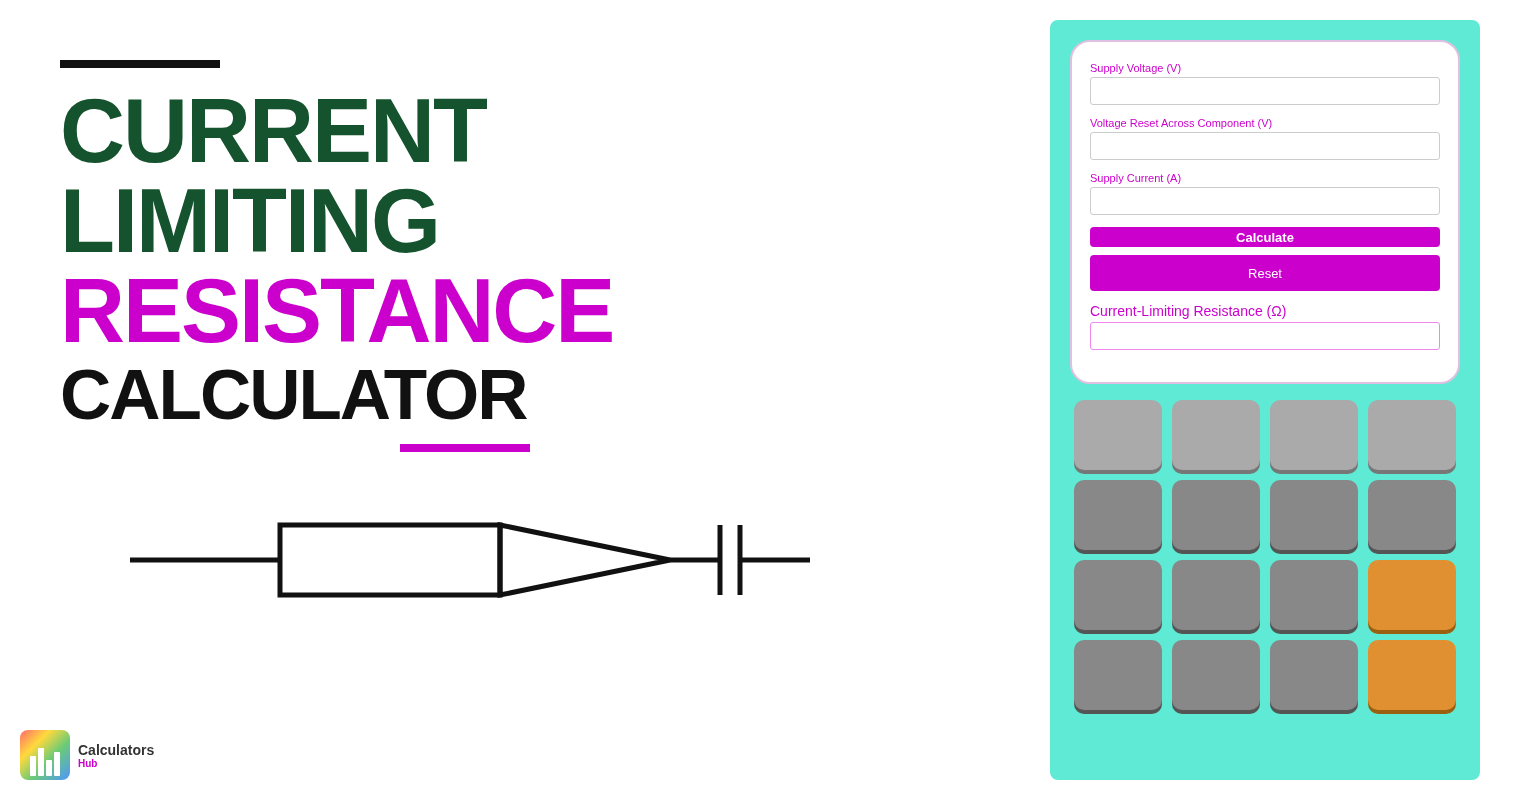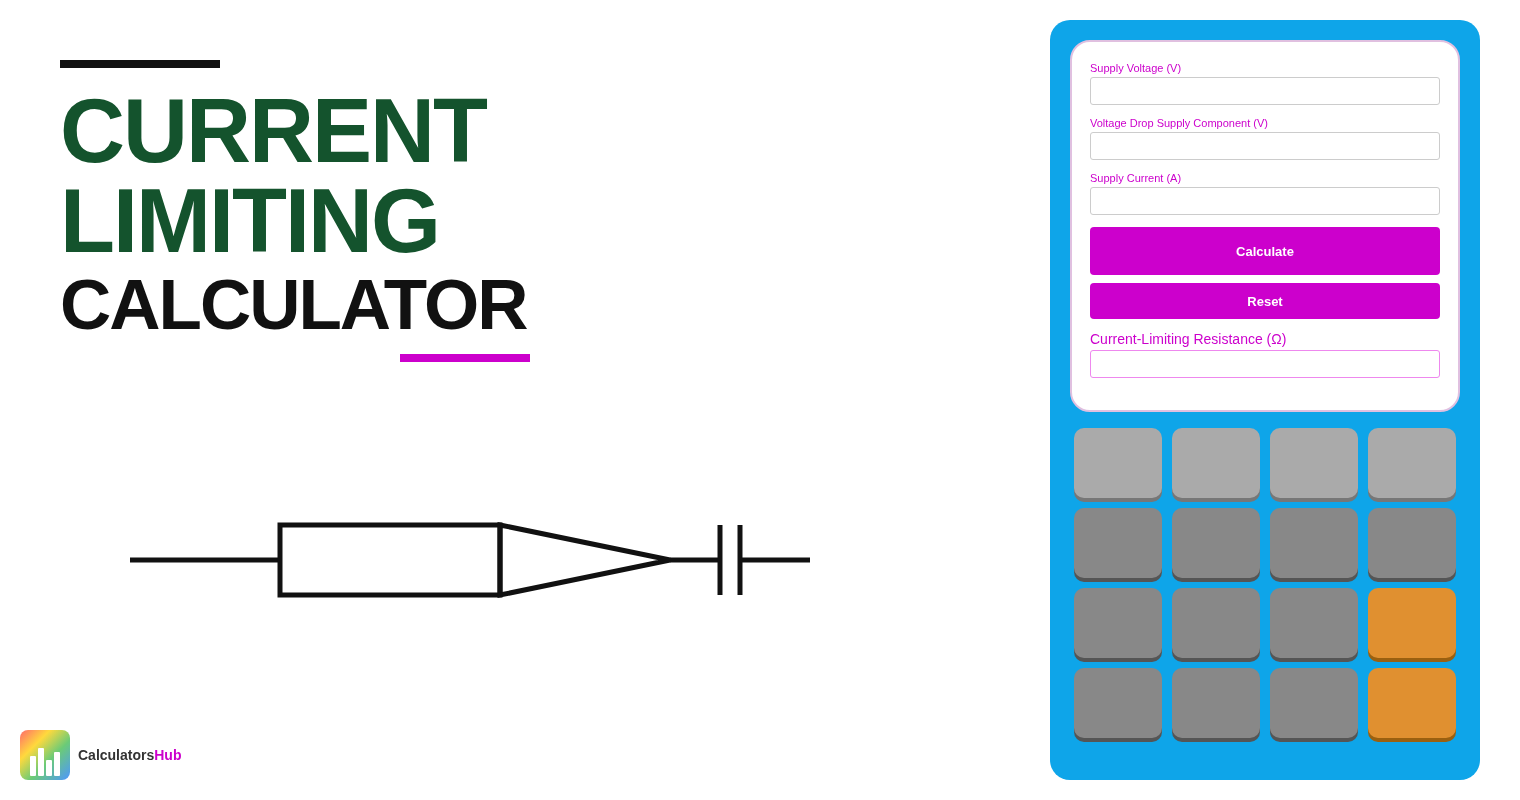--- a/index.html
+++ b/index.html
@@ -99,44 +99,44 @@
       gap: 2px;
     }
 
     .logo-bar {
       background: white;
       border-radius: 1px;
     }
 
     .logo-text {
       display: flex;
-      flex-direction: row;
+      flex-direction: column;
     }
 
     .logo-text-calculators {
       font-size: 14px;
       font-weight: 700;
       color: #333;
     }
 
     .logo-text-hub {
-      font-size: 14px;
+      font-size: 10px;
       font-weight: 700;
       color: #cc00cc;
     }
 
     
     .calculator-device {
       position: absolute;
       right: 40px;
       top: 20px;
       width: 430px;
       height: 760px;
-      background: #0ea5e9;
-      border-radius: 20px;
+      background: #5eead4;
+      border-radius: 8px;
       padding: 20px;
       display: flex;
       flex-direction: column;
       gap: 16px;
     }
 
     
     .calc-screen {
       background: #ffffff;
       border-radius: 20px;
@@ -160,40 +160,40 @@
       height: 28px;
       border: 1px solid #cccccc;
       border-radius: 3px;
       padding: 0 6px;
       font-size: 12px;
       outline: none;
     }
 
     .btn-calculate {
       width: 100%;
-      height: 48px;
+      height: 20px;
       background: #cc00cc;
       color: white;
       border: none;
       border-radius: 4px;
       font-size: 13px;
       font-weight: 600;
       cursor: pointer;
       margin-bottom: 8px;
     }
 
     .btn-reset {
       width: 100%;
       height: 36px;
       background: #cc00cc;
       color: white;
       border: none;
       border-radius: 4px;
       font-size: 13px;
-      font-weight: 700;
+      font-weight: 400;
       cursor: pointer;
       margin-bottom: 12px;
     }
 
     .result-label {
       font-size: 14px;
       color: #cc00cc;
       margin-bottom: 3px;
       display: block;
     }
@@ -233,20 +233,21 @@
       background: #aaaaaa;
       box-shadow: 0 4px 0 #777;
     }
   </style>
 </head>
 <body>
 
 <div class="left-section">
   <div class="top-bar"></div>
   <div class="title-line1">CURRENT LIMITING</div>
+  <div class="title-line2">RESISTANCE</div>
   <div class="title-line3">CALCULATOR</div>
   <div class="middle-bar"></div>
 </div>
 
 <div class="diode-container">
   <svg class="diode-svg" viewBox="0 0 680 120" xmlns="http://www.w3.org/2000/svg">
 
     <line x1="0" y1="60" x2="150" y2="60" stroke="#111" stroke-width="5"></line>
 
     <rect x="150" y="25" width="220" height="70" fill="none" stroke="#111" stroke-width="5"></rect>
@@ -279,21 +280,21 @@
 <div class="calculator-device">
 
   <div class="calc-screen">
 
     <div class="form-group">
       <label class="form-label">Supply Voltage (V)</label>
       <input class="form-input" type="text" value="" style="">
     </div>
 
     <div class="form-group">
-      <label class="form-label">Voltage Drop Supply Component (V)</label>
+      <label class="form-label">Voltage Reset Across Component (V)</label>
       <input class="form-input" type="text" value="" style="">
     </div>
 
     <div class="form-group">
       <label class="form-label">Supply Current (A)</label>
       <input class="form-input" type="text" value="" style="">
     </div>
 
     <button class="btn-calculate">Calculate</button>
     <button class="btn-reset">Reset</button>

